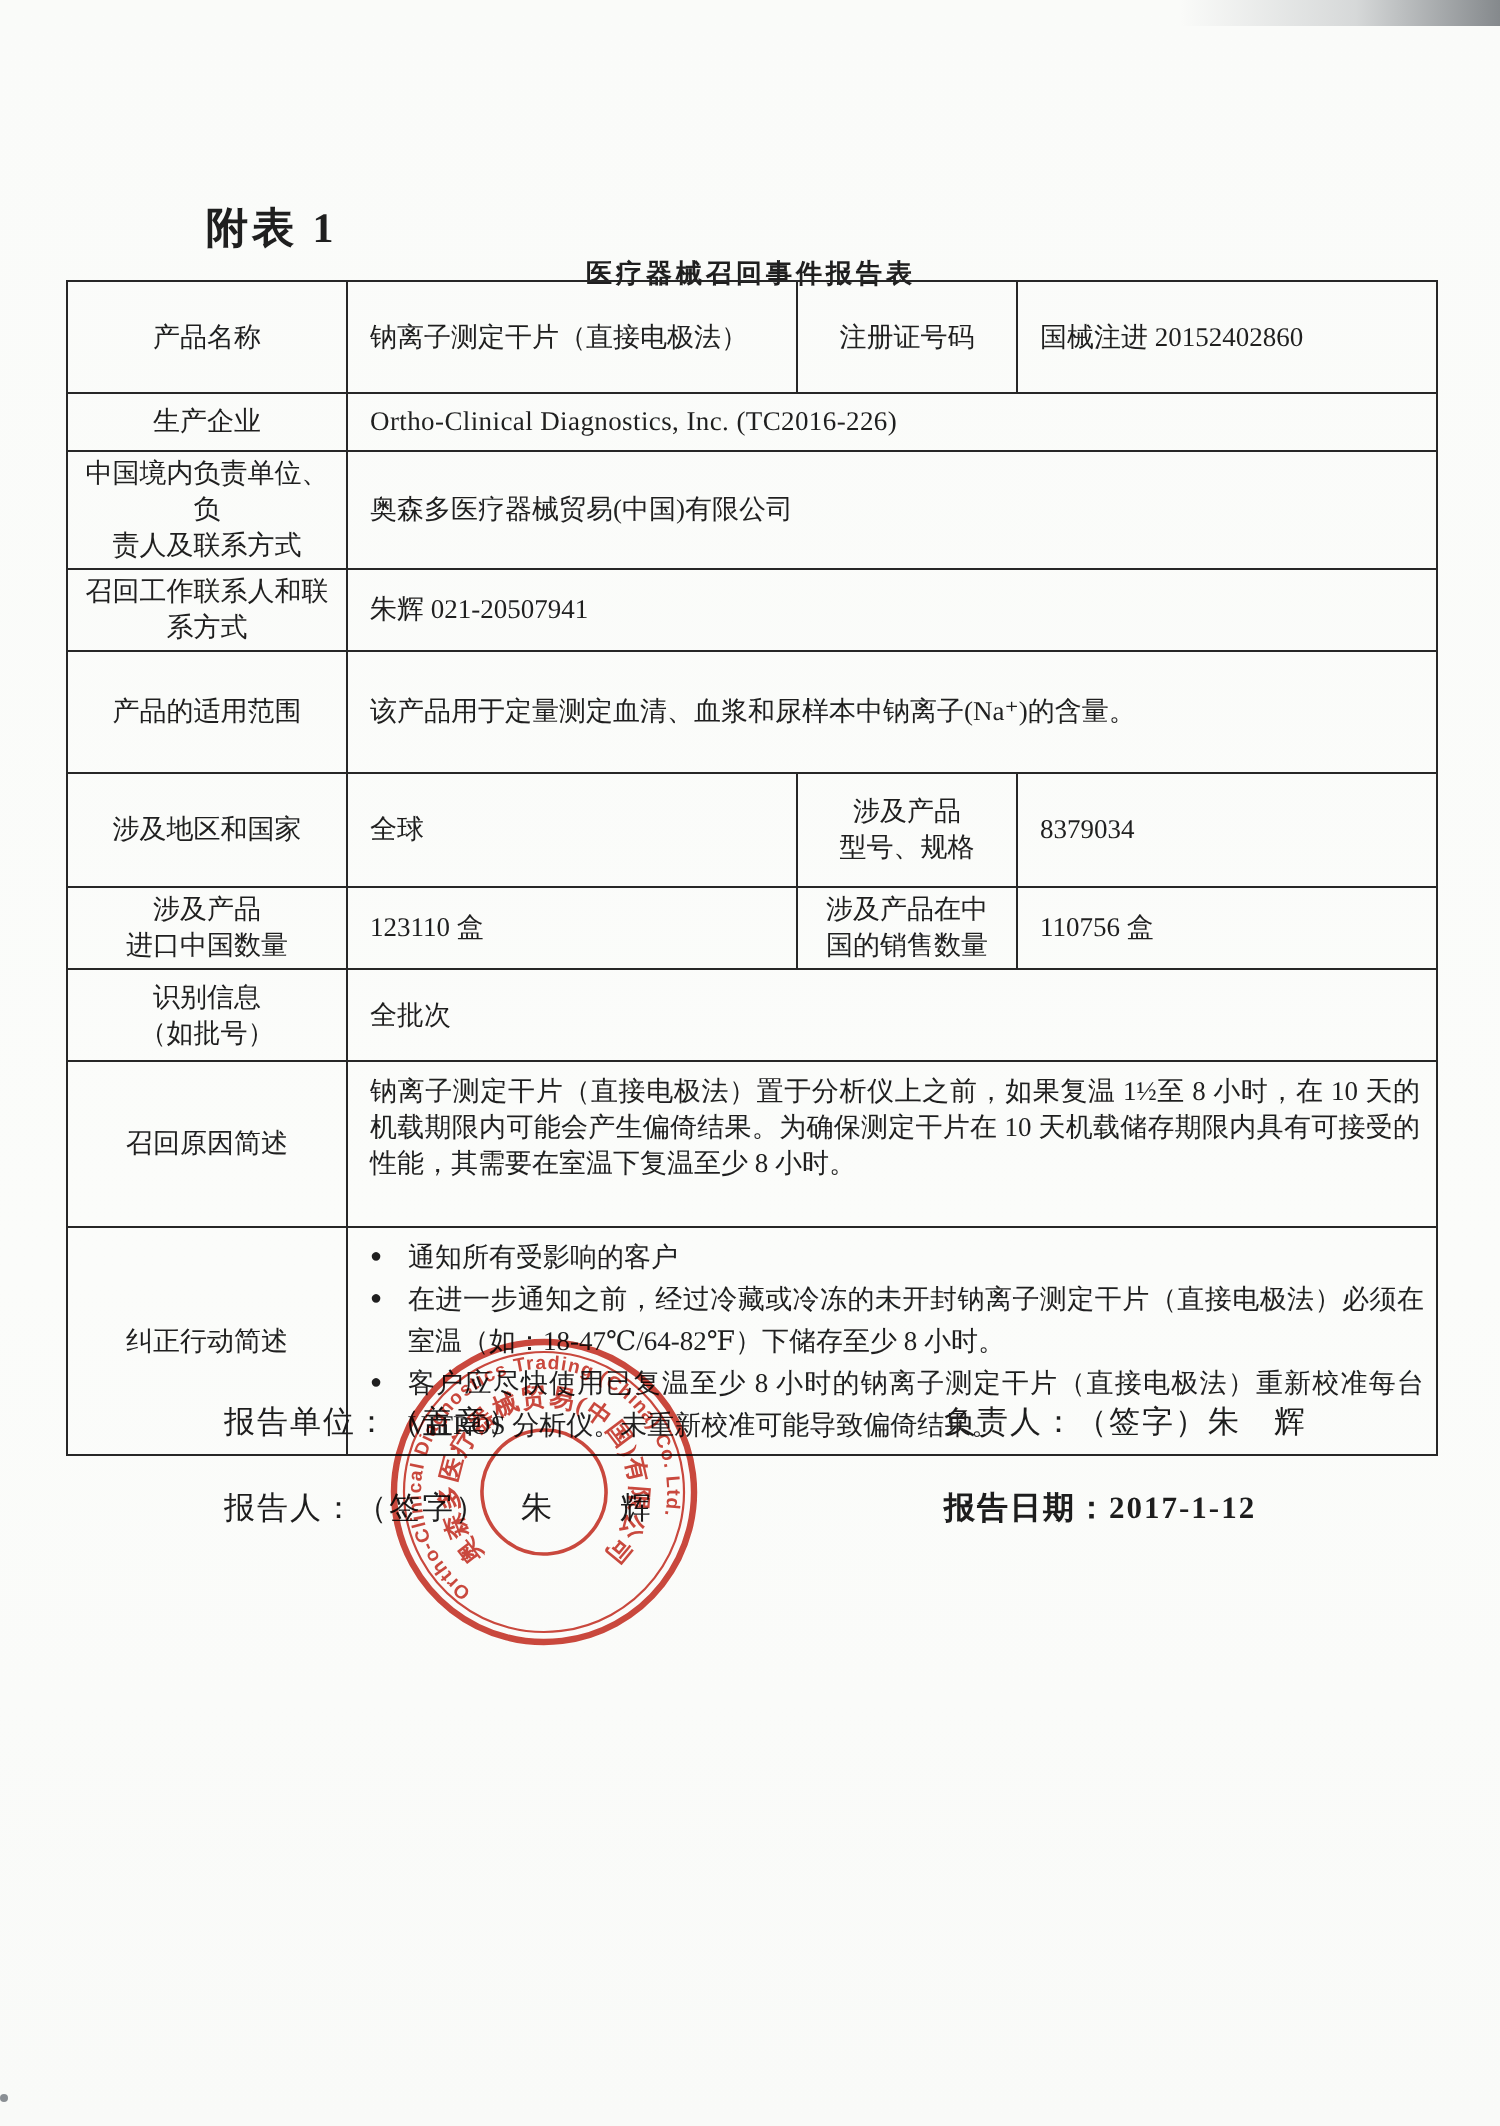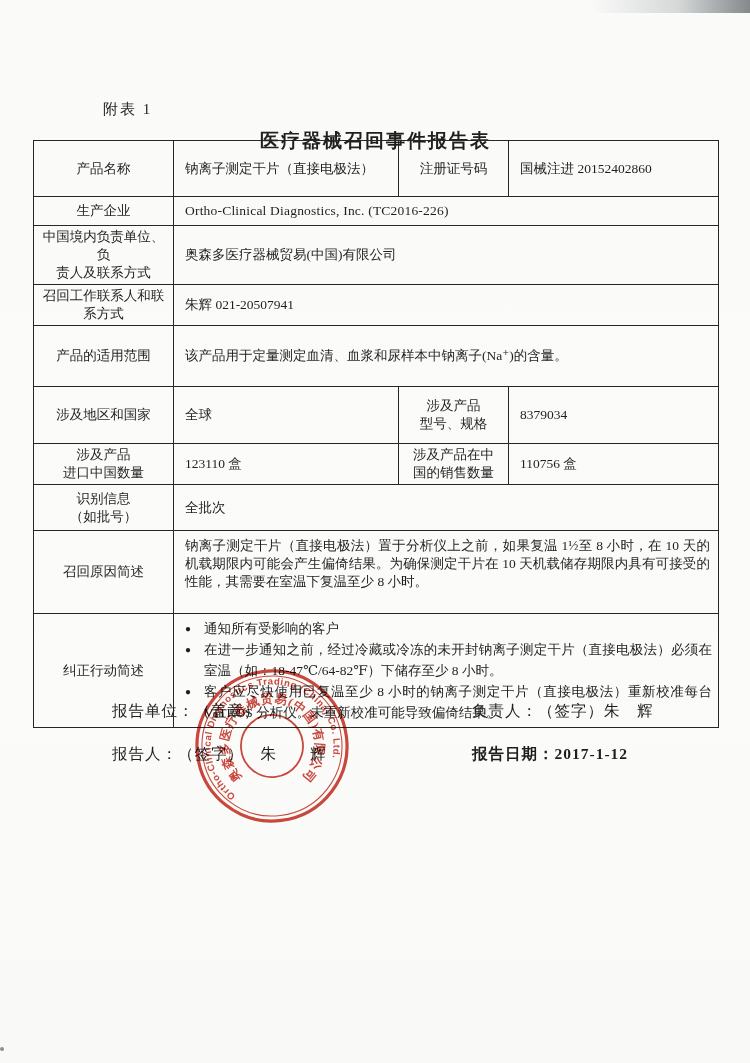--- a/index.html
+++ b/index.html
@@ -16,25 +16,25 @@
     position:absolute; top:0; right:0; width:160px; height:13px;
     background:linear-gradient(to left, rgba(70,76,82,.65), rgba(120,126,132,.28) 45%, rgba(160,165,170,0) 100%);
   }
   .edge-speck {
     position:absolute; left:0; bottom:12px; width:4px; height:4px;
     background:#8a8f94; border-radius:50%;
   }
 
   .appendix {
     position:absolute; left:103px; top:100px;
-    font-size:15px; font-weight:400; letter-spacing:2px;
+    font-size:21px; font-weight:700; letter-spacing:2px;
   }
   .form-title {
     position:absolute; left:33px; top:128px; width:685px;
-    text-align:center; font-size:19px; font-weight:700; letter-spacing:2px;
+    text-align:center; font-size:13px; font-weight:700; letter-spacing:2px;
   }
 
   table.report {
     position:absolute; left:33px; top:140px; width:685px;
     border-collapse:collapse; table-layout:fixed;
   }
   table.report td {
     border:1.7px solid #272727;
     font-size:13.5px; line-height:18px;
     vertical-align:middle;

